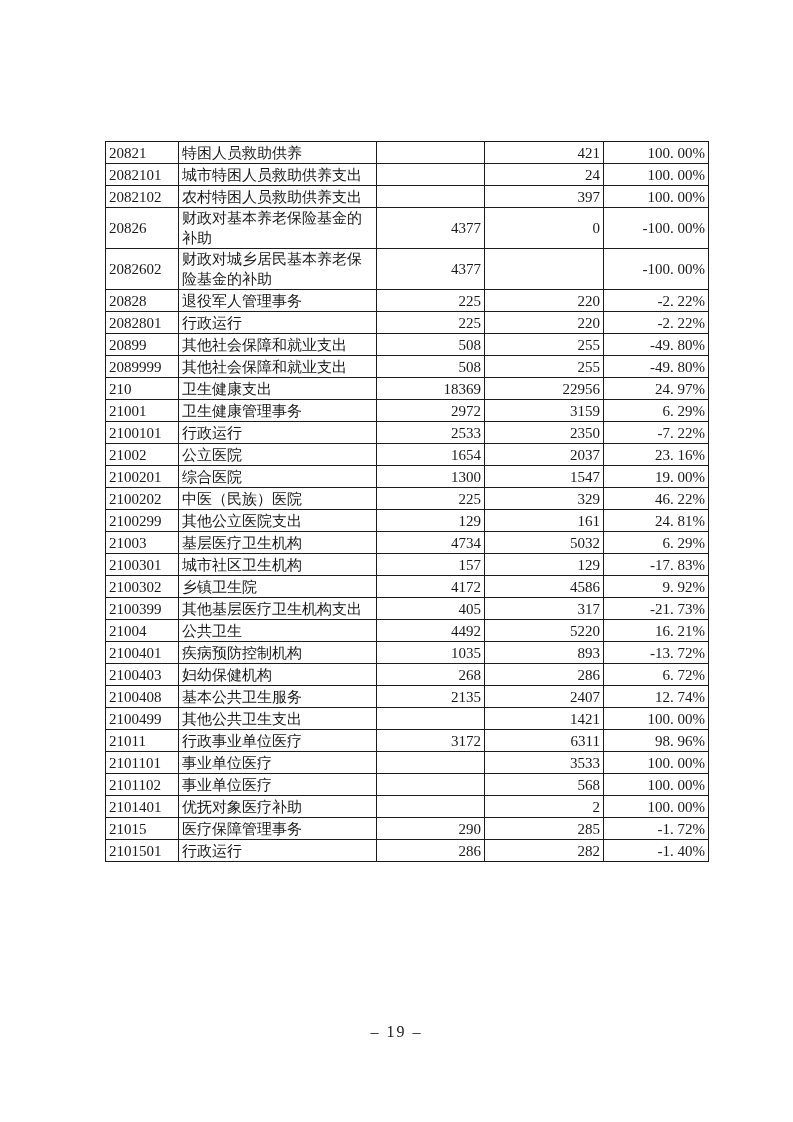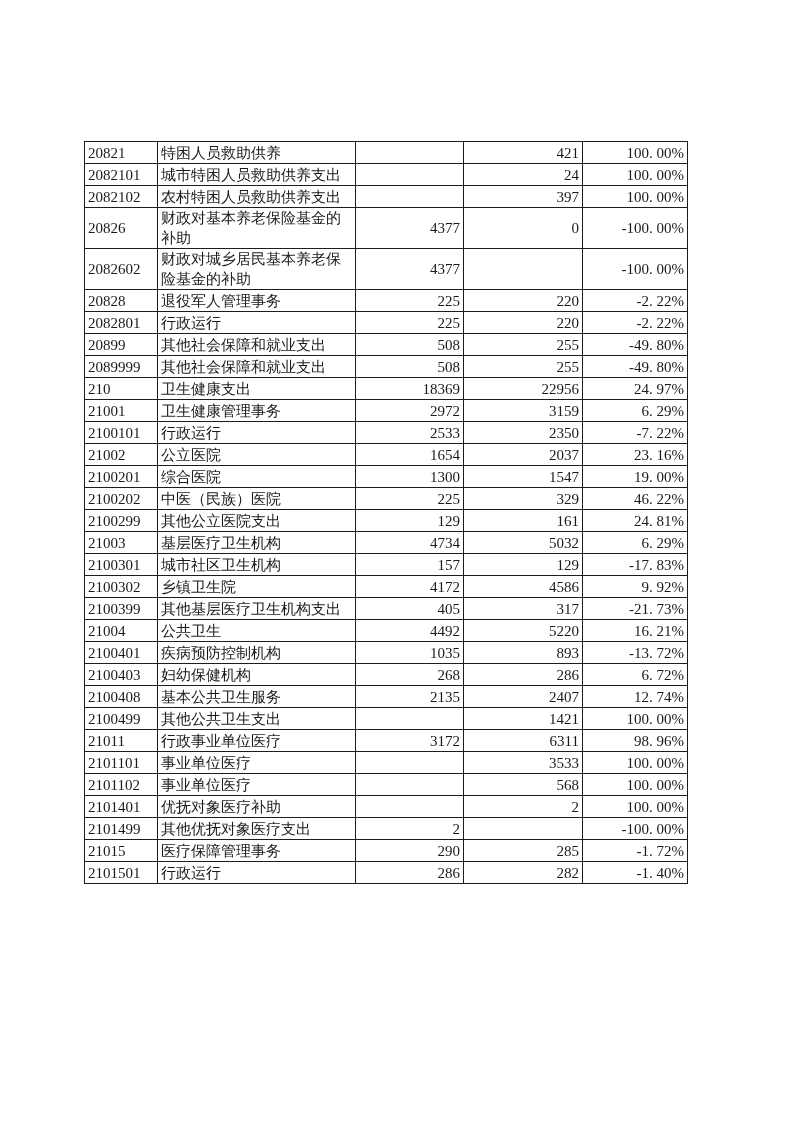--- a/index.html
+++ b/index.html
@@ -11,21 +11,21 @@
     position: relative;
     width: 793px;
     height: 1122px;
     background: #ffffff;
     overflow: hidden;
     font-family: "Liberation Serif", "DejaVu Serif", serif;
     color: #1a1a1a;
   }
   table.budget-table {
     position: absolute;
-    left: 84px;
+    left: 105px;
     top: 141px;
     width: 603px;
     border-collapse: collapse;
     table-layout: fixed;
   }
   table.budget-table col.c1 { width: 73px; }
   table.budget-table col.c2 { width: 198px; }
   table.budget-table col.c3 { width: 108px; }
   table.budget-table col.c4 { width: 119px; }
   table.budget-table col.c5 { width: 105px; }
@@ -271,37 +271,31 @@
           <td>100. 00%</td>
         </tr>
         <tr>
           <td>2101401</td>
           <td>优抚对象医疗补助</td>
           <td></td>
           <td>2</td>
           <td>100. 00%</td>
         </tr>
         <tr>
-          <td>2101499</td>
-          <td>其他优抚对象医疗支出</td>
-          <td>2</td>
-          <td></td>
-          <td>-100. 00%</td>
-        </tr>
-        <tr>
           <td>21015</td>
           <td>医疗保障管理事务</td>
           <td>290</td>
           <td>285</td>
           <td>-1. 72%</td>
         </tr>
         <tr>
           <td>2101501</td>
           <td>行政运行</td>
           <td>286</td>
           <td>282</td>
           <td>-1. 40%</td>
         </tr>
       </tbody>
   </table>
 
+  <div class="page-footer">– 19 –</div>
 
 </div>
 
 </body></html>

